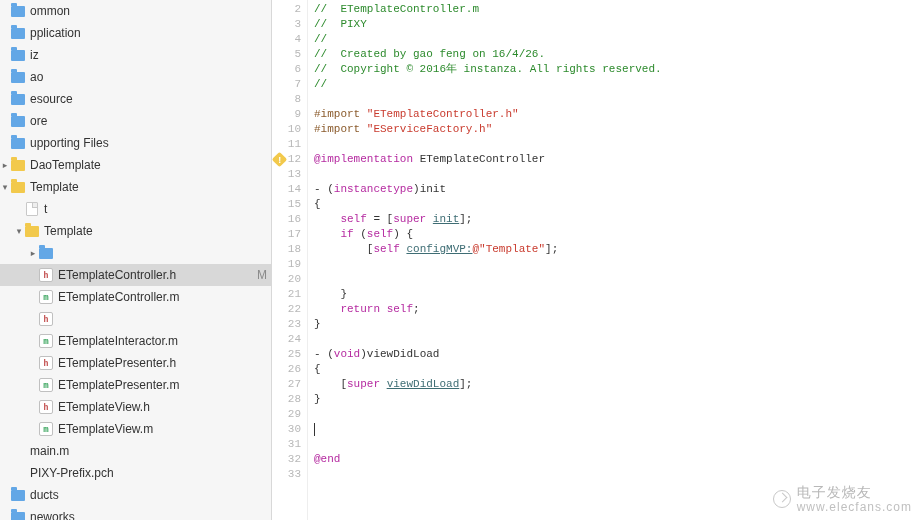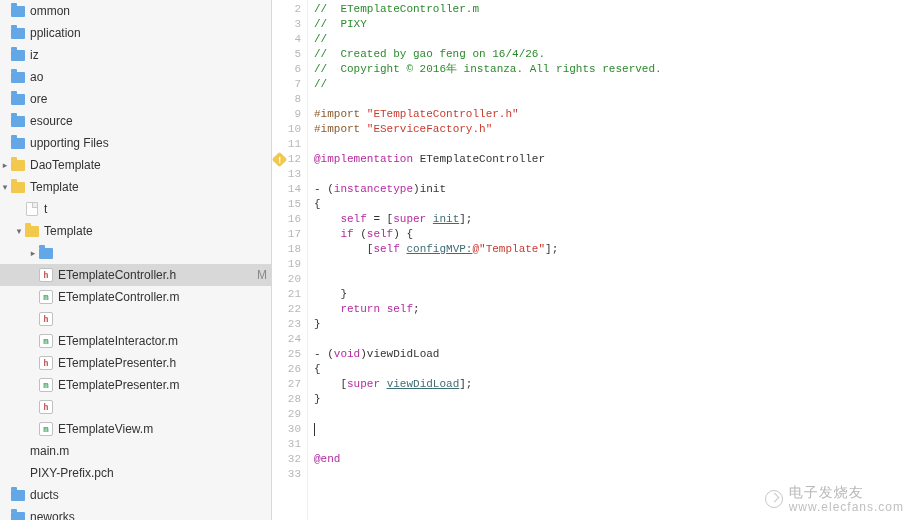--- a/index.html
+++ b/index.html
@@ -40,21 +40,21 @@
   .code { flex: 1; padding: 2px 0 0 6px; line-height: 15px; white-space: pre; font-size: 11px; position:relative; }
   .code .cl { height: 15px; }
   .tk-comment { color: #2c8a2c; }
   .tk-keyword { color: #b52aa0; }
   .tk-pre { color: #8a5a2b; }
   .tk-string { color: #c93b2e; }
   .tk-msg { color: #3e6d74; text-decoration: underline; }
   .caret { display:inline-block; width:1px; height:13px; background:#333; vertical-align:middle; }
 
   
-  .watermark { position:absolute; right:16px; bottom:6px; display:flex; align-items:center; gap:6px; color:#b8b8b8; font-family: "Songti SC","SimSun",serif; font-size: 14px; letter-spacing:1px;margin-top:23px; }
+  .watermark { position:absolute; right:8px; bottom:6px; display:flex; align-items:center; gap:6px; color:#b8b8b8; font-family: "Songti SC","SimSun",serif; font-size: 14px; letter-spacing:1px;margin-top:23px; }
   .watermark .logo { width:18px; height:18px; border:1.5px solid #c8c8c8; border-radius:50%; position:relative; }
   .watermark .logo::after { content:""; position:absolute; left:5px; top:3px; width:6px; height:6px; border:1.5px solid #c8c8c8; border-top:none; border-left:none; transform:rotate(-45deg); }
   .watermark .url { font-family: Arial, sans-serif; font-size: 12px; color:#c0c0c0; display:block; margin-top:-2px;}
 </style>
 </head>
 <body>
 
 <div class="root">
 
   <div class="sidebar" id="sidebar">
@@ -88,29 +88,29 @@
           <span class="folder"></span>
         </span>
         <span class="label">ao</span>
         <span class="status"></span>
       </div>
       <div class="tree-row cut">
         <span class="disclosure"></span>
         <span class="icon">
           <span class="folder"></span>
         </span>
+        <span class="label">esource</span>
+        <span class="status"></span>
+      </div>
+      <div class="tree-row cut">
+        <span class="disclosure"></span>
+        <span class="icon">
+          <span class="folder"></span>
+        </span>
         <span class="label">ore</span>
-        <span class="status"></span>
-      </div>
-      <div class="tree-row cut">
-        <span class="disclosure"></span>
-        <span class="icon">
-          <span class="folder"></span>
-        </span>
-        <span class="label">esource</span>
         <span class="status"></span>
       </div>
       <div class="tree-row cut">
         <span class="disclosure"></span>
         <span class="icon">
           <span class="folder"></span>
         </span>
         <span class="label">upporting Files</span>
         <span class="status"></span>
       </div>
@@ -198,20 +198,21 @@
           <span class="filebox m">m</span>
         </span>
         <span class="label">ETemplatePresenter.m</span>
         <span class="status"></span>
       </div>
       <div class="tree-row ind2">
         <span class="disclosure"></span>
         <span class="icon">
           <span class="filebox h">h</span>
         </span>
+        <span class="label">ETemplateView.h</span>
         <span class="status"></span>
       </div>
       <div class="tree-row ind2">
         <span class="disclosure"></span>
         <span class="icon">
           <span class="filebox m">m</span>
         </span>
         <span class="label">ETemplateView.m</span>
         <span class="status"></span>
       </div>

